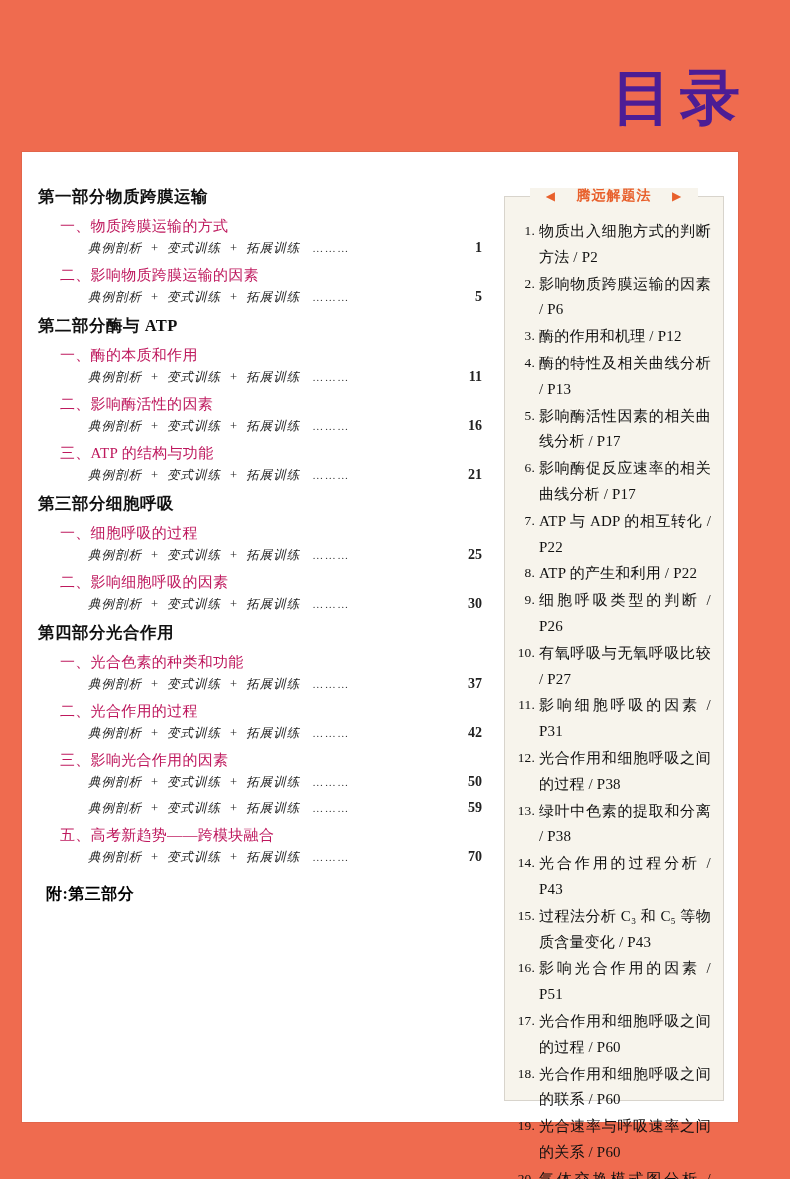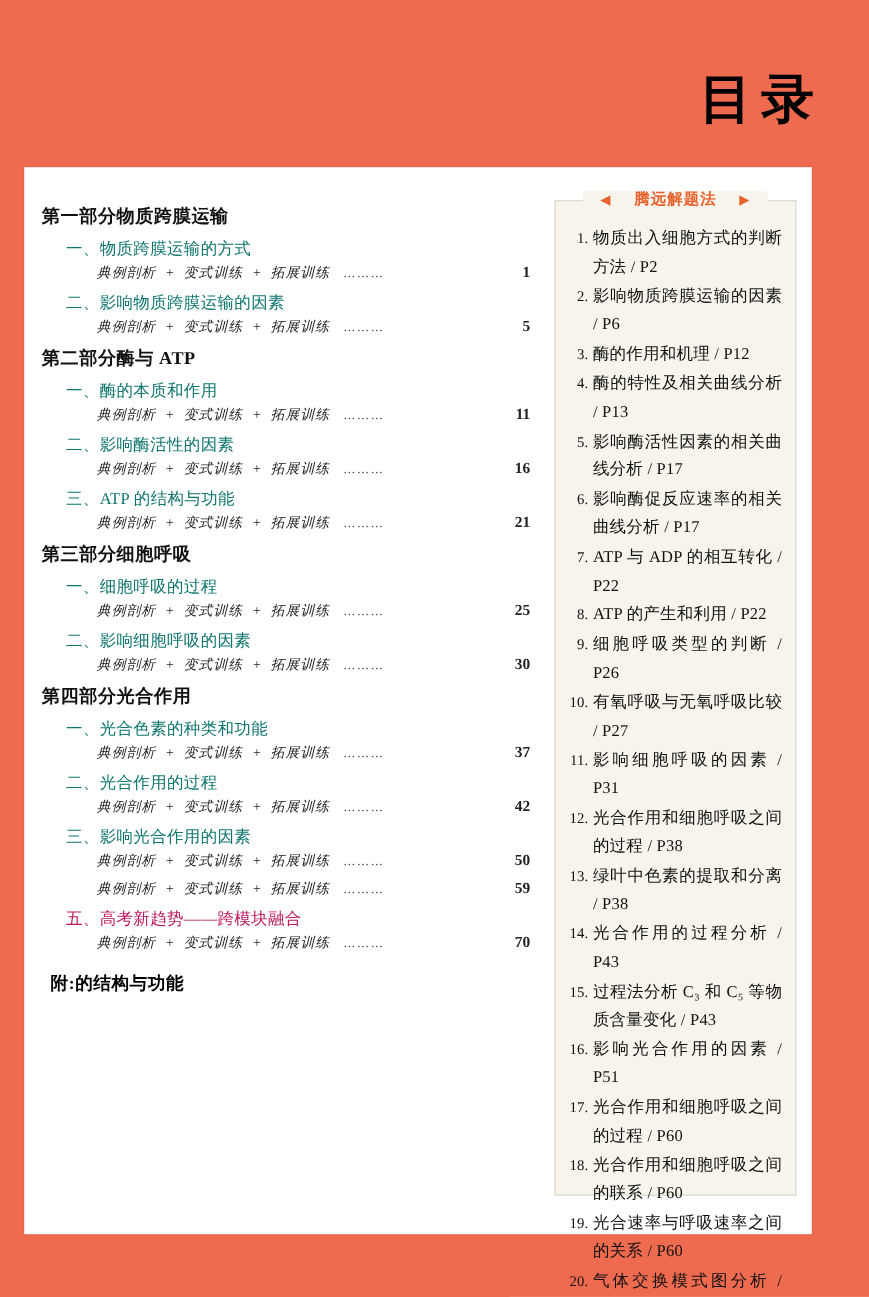--- a/index.html
+++ b/index.html
@@ -12,22 +12,22 @@
     width: 790px;
     height: 1179px;
     background: #ef6b4f;
     overflow: hidden;
     font-family: "Liberation Serif", "DejaVu Serif", serif;
   }
   .page-title {
     position: absolute;
     top: 58px;
     right: 42px;
-    color: #000000;
-    font-size: 48px;
+    color: #4c1d95;
+    font-size: 60px;
     font-weight: bold;
     letter-spacing: 8px;
     font-family: "Liberation Serif", "DejaVu Serif", serif;
   }
   .sheet {
     position: absolute;
     left: 22px;
     top: 152px;
     width: 716px;
     height: 970px;
@@ -40,34 +40,34 @@
     height: 100%;
     display: flex;
   }
   .left-col {
     width: 470px;
     padding: 34px 0 0 16px;
     box-sizing: border-box;
   }
   .right-col {
     width: 246px;
-    padding: 30px 14px 0 12px;
+    padding: 44px 14px 0 12px;
     box-sizing: border-box;
   }
   .part-title {
     font-size: 16.5px;
     font-weight: bold;
     color: #111;
     margin: 0 0 8px 0;
     letter-spacing: 0.5px;
   }
   .part-title .pt-num { }
   .section-line {
     font-size: 15px;
-    color: #0f766e;
+    color: #be185d;
     margin: 9px 0 2px 22px;
     letter-spacing: 0.3px;
   }
   .section-line.highlight { color: #be185d; }
   .detail-line {
     display: flex;
     align-items: baseline;
     margin: 4px 0 9px 50px;
     font-size: 12.5px;
     color: #222;
@@ -296,21 +296,21 @@
         <div class="detail-line">
           <span class="chip">典例剖析</span>
           <span class="plus">+</span>
           <span class="chip">变式训练</span>
           <span class="plus">+</span>
           <span class="chip">拓展训练</span>
           <span class="dots">………</span>
           <span class="pnum">70</span>
         </div>
 
-        <div class="appendix">附:的结构与功能</div>
+        <div class="appendix">附:第三部分</div>
       </div>
 
       <div class="right-col">
         <div class="side-box">
           <div class="side-head">
             <span><span class="deco">◀</span> <span>腾远解题法</span> <span class="deco">▶</span></span>
           </div>
           <ol class="side-list">
             <li>物质出入细胞方式的判断方法 / P2</li>
             <li>影响物质跨膜运输的因素 / P6</li>

